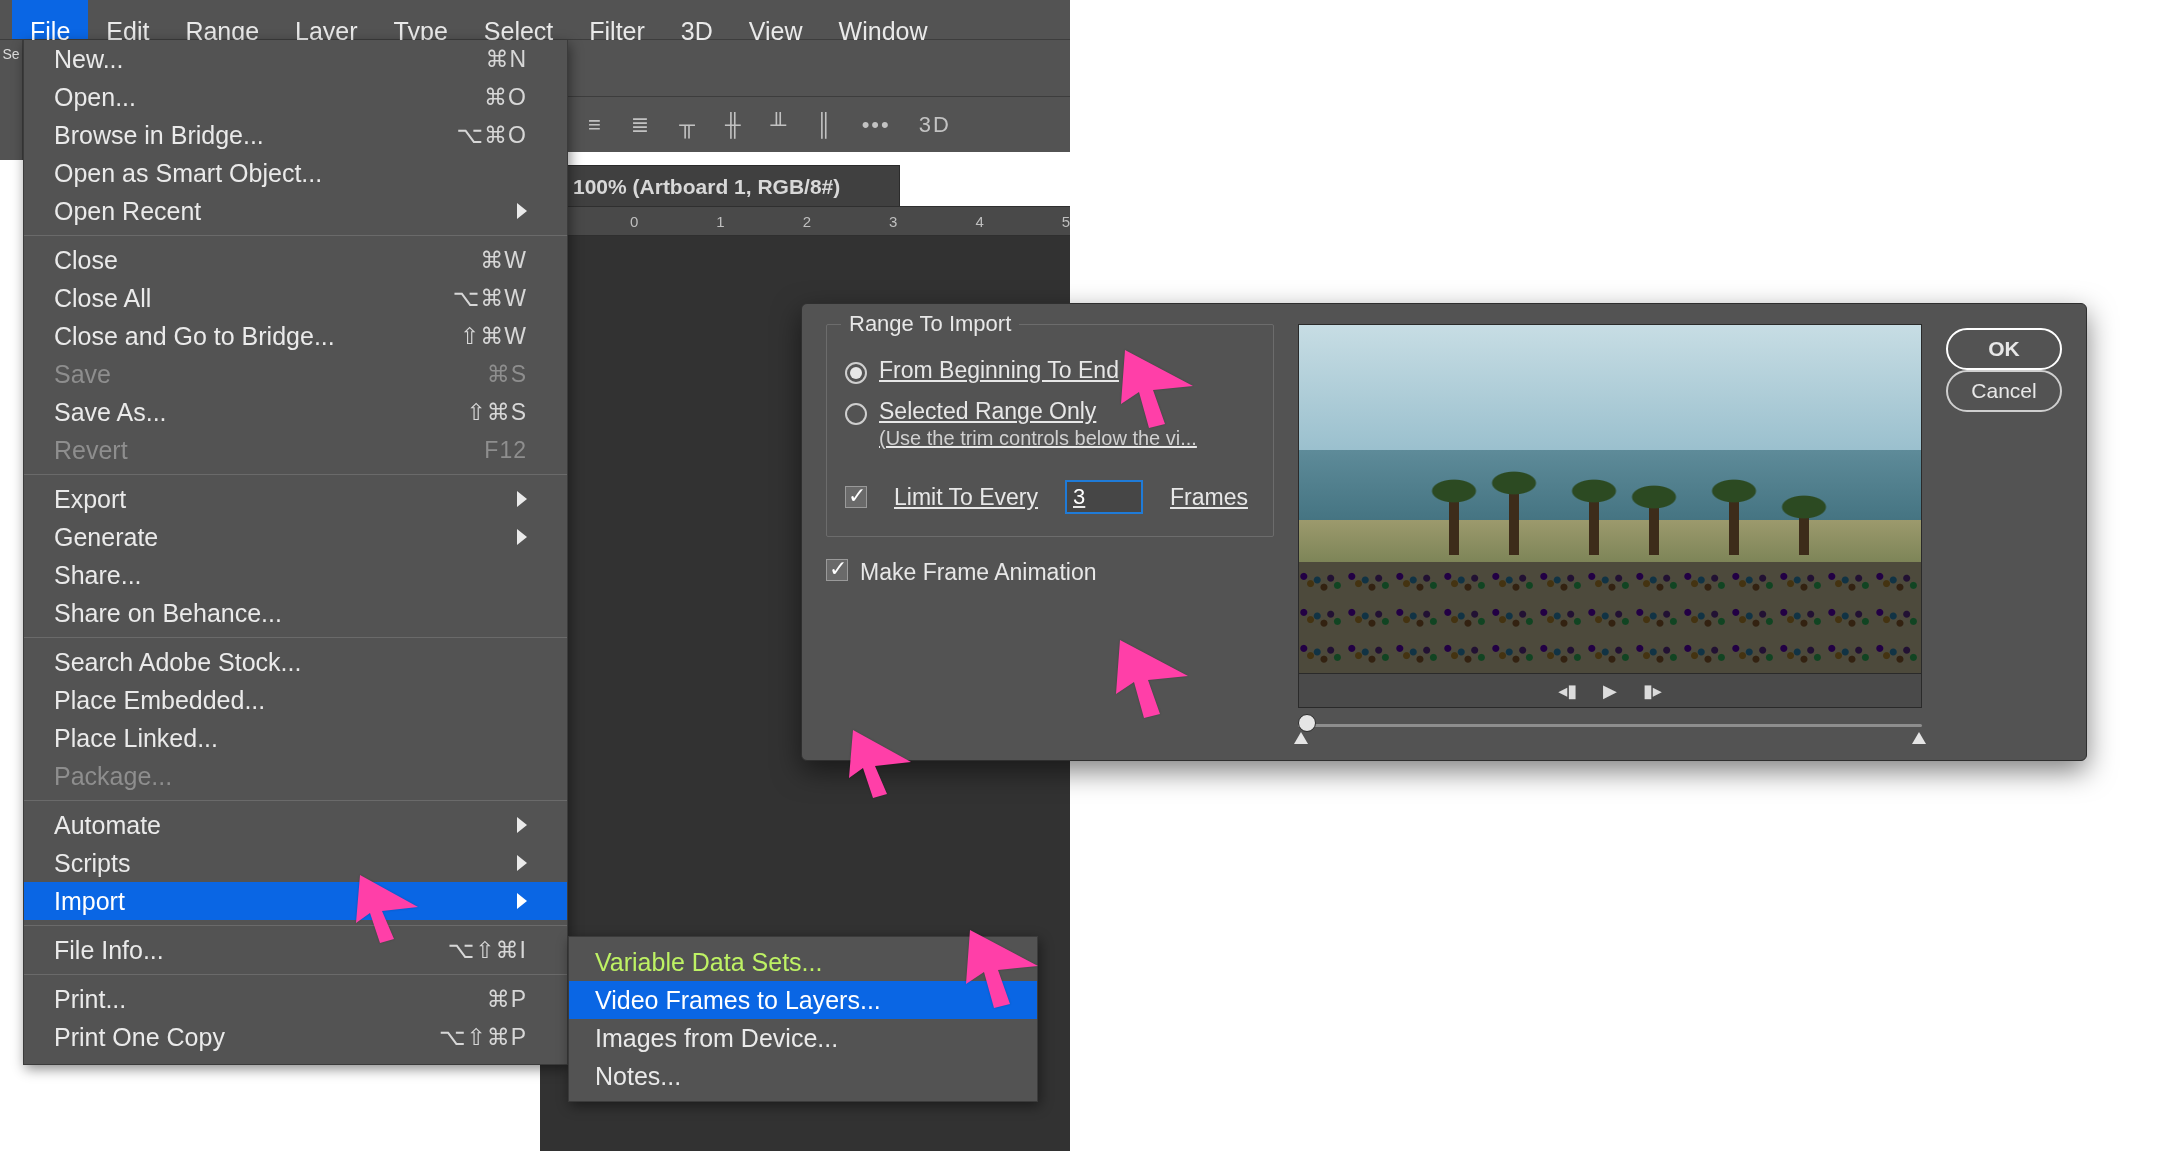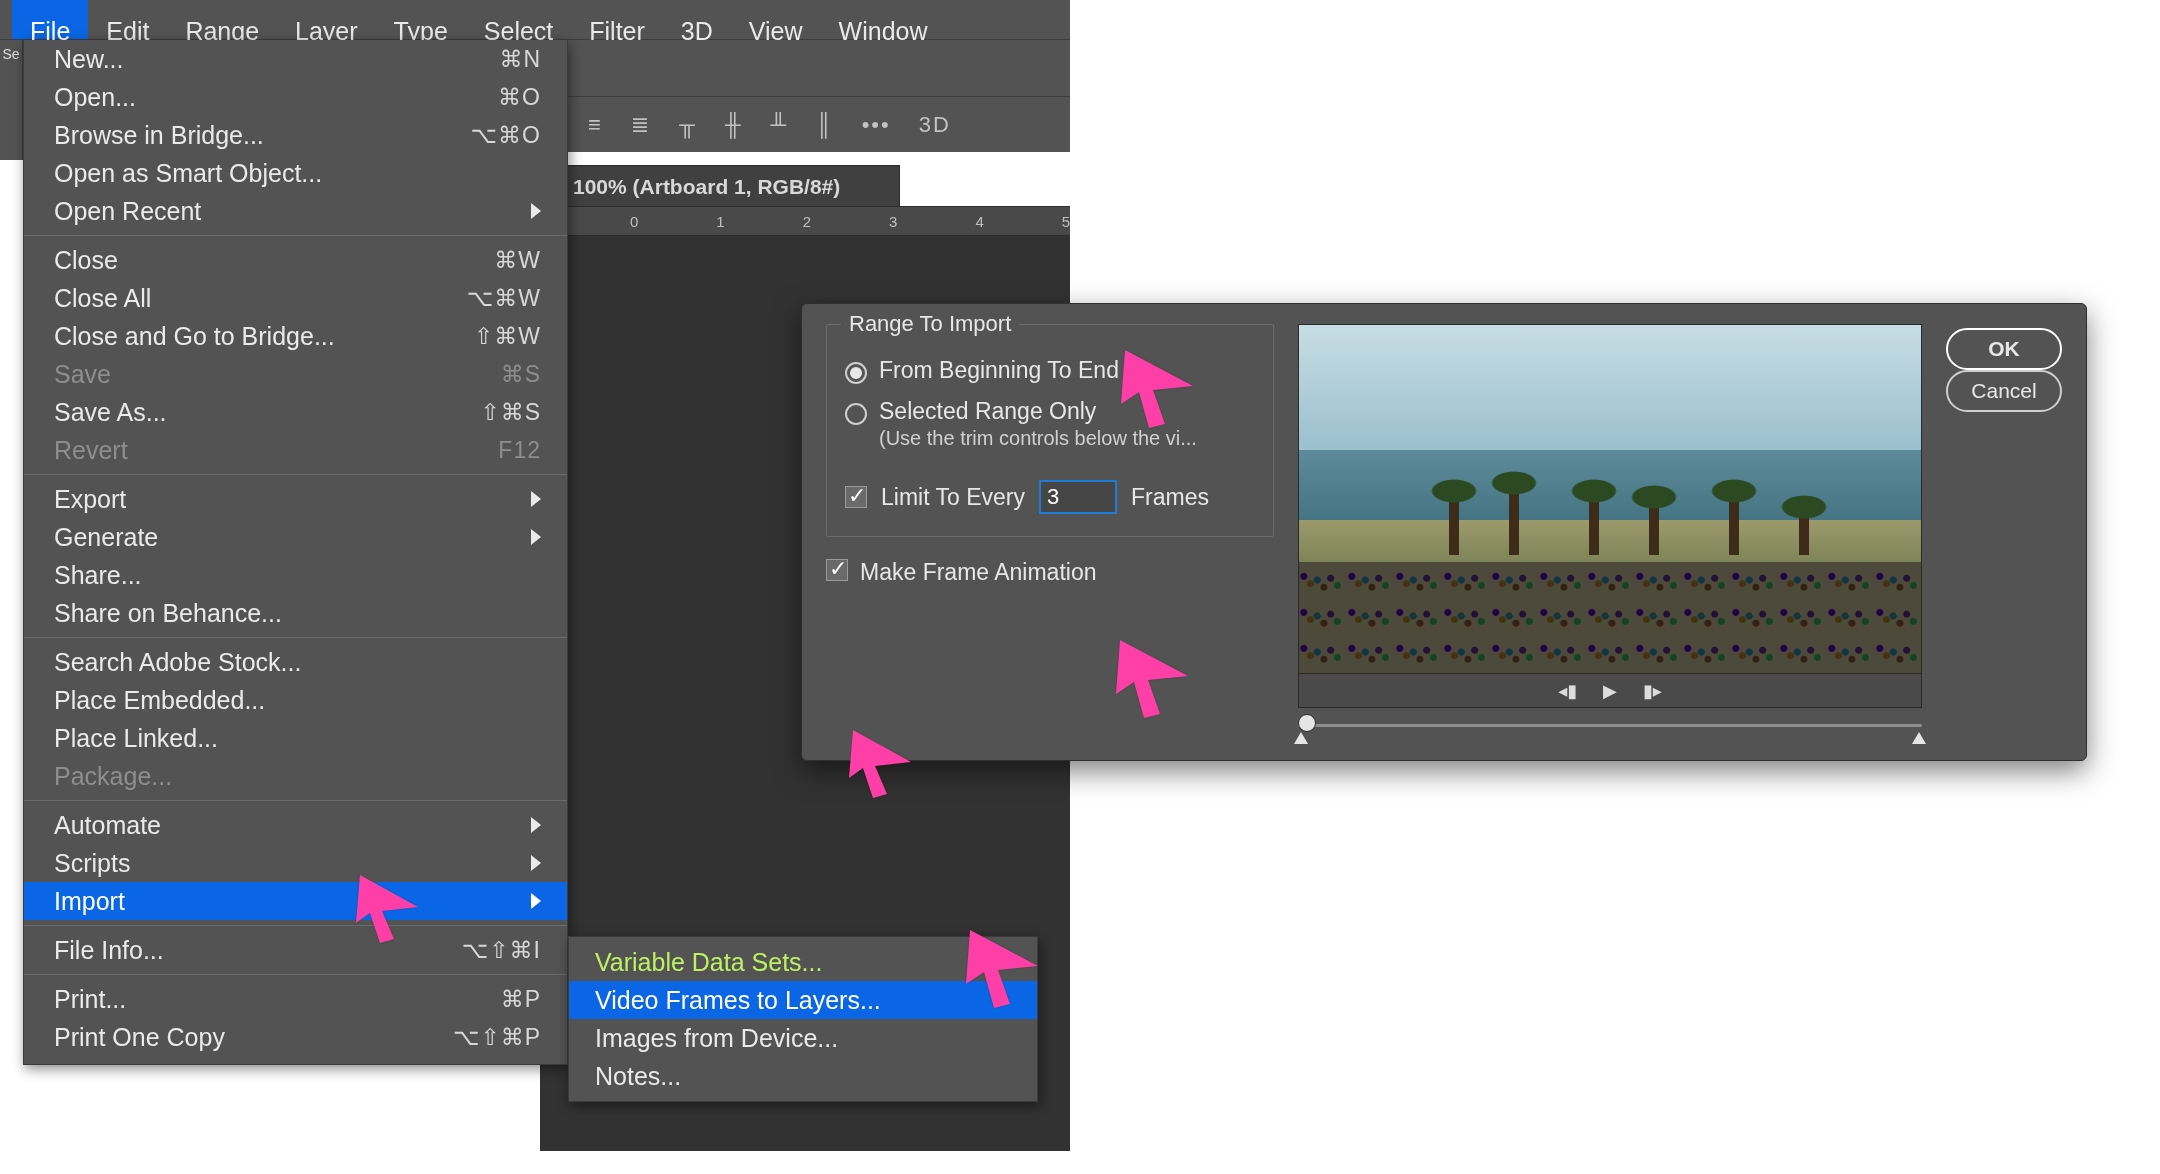--- a/index.html
+++ b/index.html
@@ -52,21 +52,21 @@
     font-size: 25px;
     box-shadow: 2px 4px 12px rgba(0,0,0,.45);
     border: 1px solid #3b3b3b;
     border-top: none;
     padding-bottom: 8px;
   }
   .menu-item {
     display: flex;
     align-items: center;
     justify-content: space-between;
-    padding: 3px 26px 3px 30px;
+    padding: 3px 40px 3px 30px;
     height: 38px;
     cursor: default;
   }
   .menu-item.disabled { color: #8e8e8e; }
   .menu-item.highlight { background: #0a66e4; color: #fff; }
   .menu-item .sc { color: #d7d7d7; font-size: 23px; letter-spacing: 1px; }
   .menu-item.disabled .sc { color: #8e8e8e; }
   .menu-sep { height: 1px; background: #6a6a6a; margin: 5px 0; }
   .submenu-arrow {
     width: 0; height: 0;
@@ -178,20 +178,21 @@
   }
   .col-left { flex: 0 0 448px; }
   .col-mid  { flex: 0 0 624px; display:flex; flex-direction:column; }
   .col-right{ flex: 1; display:flex; flex-direction:column; align-items:center; padding-top:4px;}
 
   .fieldset {
     border: 1px solid #6c6c6c;
     border-radius: 2px;
     padding: 18px 7px 22px 18px;
     position: relative;
+    text-decoration: underline;
   }
   .fieldset .legend {
     position: absolute;
     top: -14px; left: 14px;
     background: #535353;
     padding: 0 8px;
     font-size: 22px;
     color: #e7e7e7;
   }
   .radio-row, .check-row {
@@ -229,21 +230,21 @@
     flex-shrink: 0;
   }
   .checkbox.checked::after {
     content: "✓";
     position: absolute;
     left: 2px; top: -4px;
     font-size: 22px;
     color: #fff;
   }
   .limit-row {
-    display: flex; align-items: center; gap: 14px;
+    display: flex; align-items: center; gap: 27px;
     font-size: 23px; margin-top: 30px;
   }
   .num-input {
     width: 78px; height: 34px;
     background: #464646;
     border: 2px solid #1f7bd8;
     color: #fff;
     font-size: 22px;
     padding: 2px 6px;
   }

